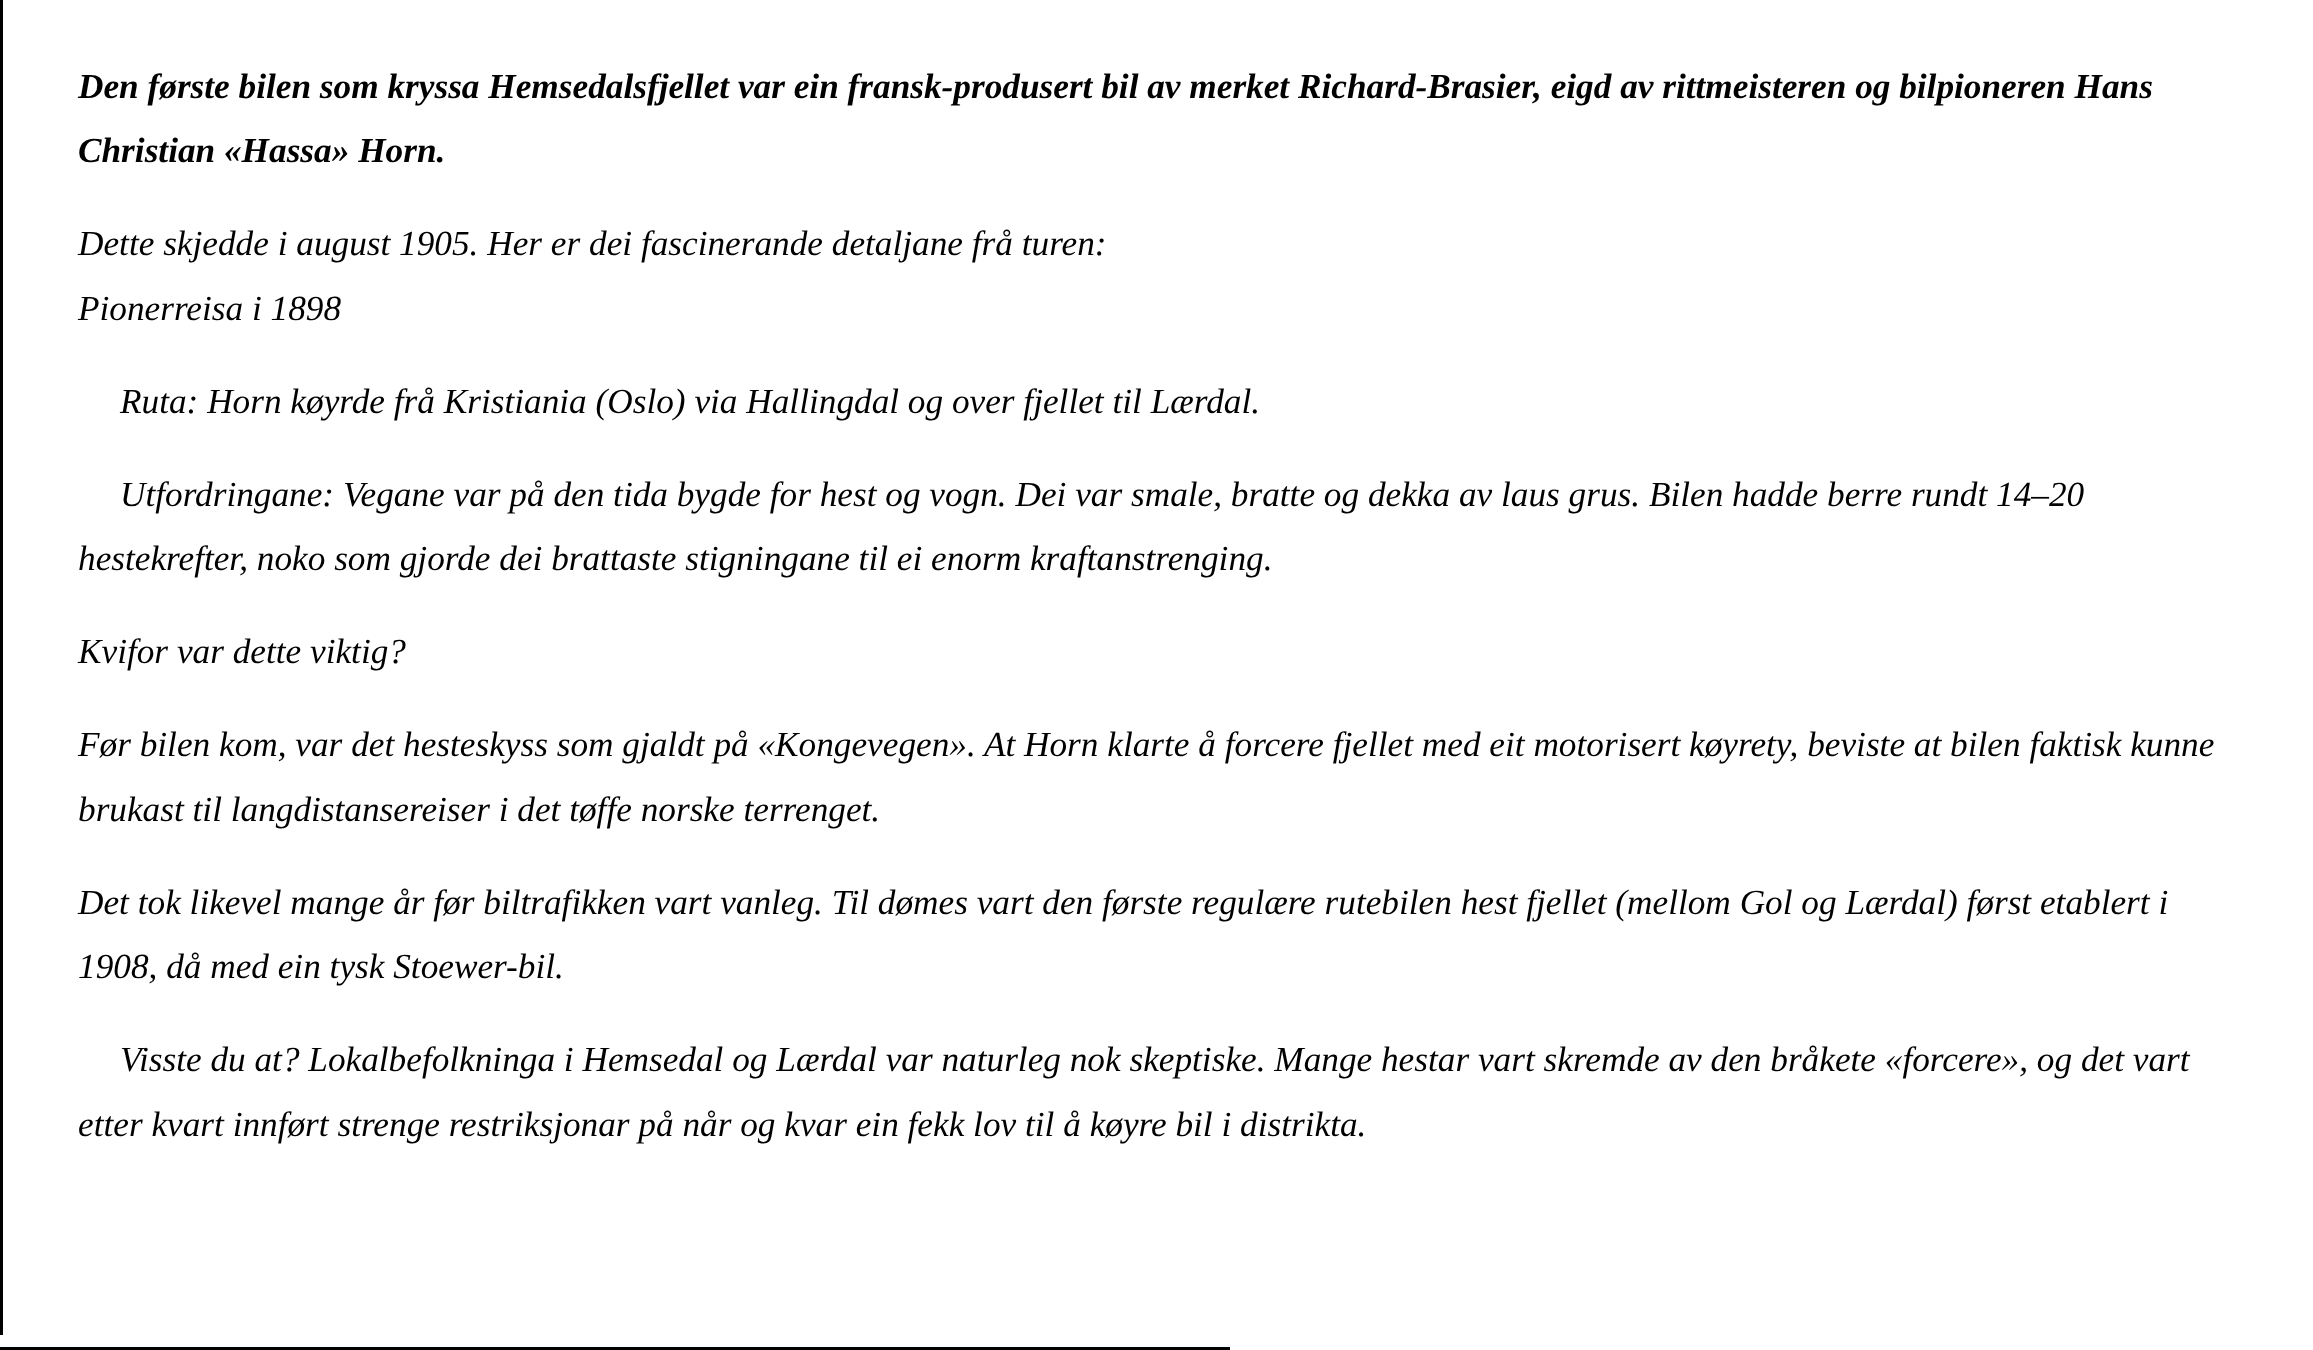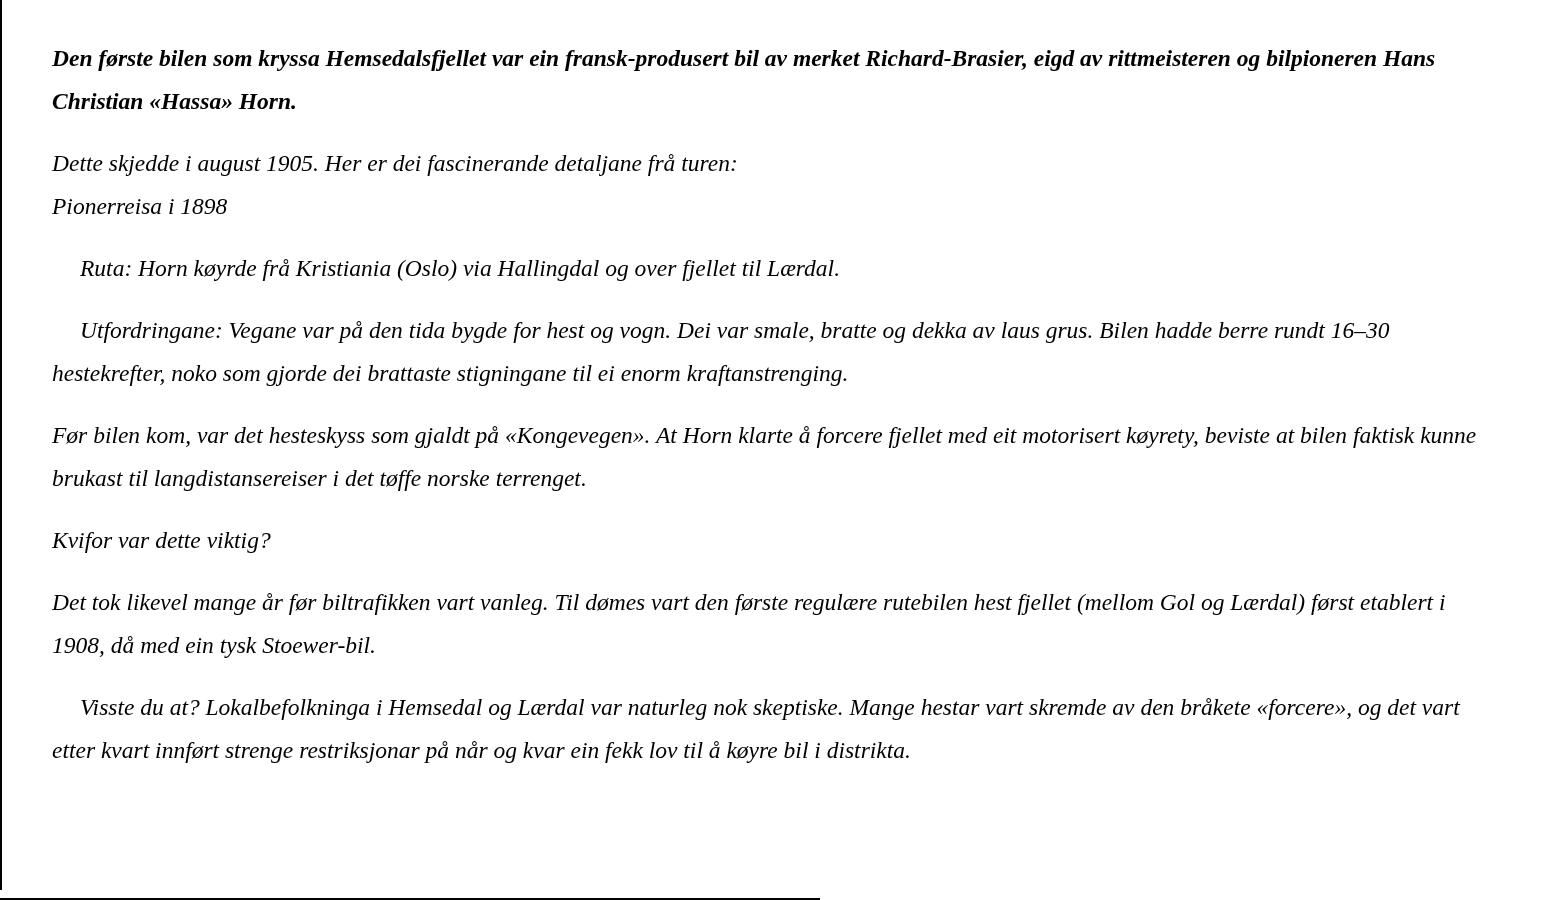--- a/index.html
+++ b/index.html
@@ -58,19 +58,19 @@
 
 <div class="page">
   <div class="page-left-border"></div>
   <div class="page-bottom-border"></div>
 
   <div class="doc">
     <p class="bold">Den første bilen som kryssa Hemsedalsfjellet var ein fransk-produsert bil av merket Richard-Brasier, eigd av rittmeisteren og bilpioneren Hans Christian «Hassa» Horn.</p>
     <p>Dette skjedde i august 1905. Her er dei fascinerande detaljane frå turen:
 Pionerreisa i 1898</p>
     <p class="indent">Ruta: Horn køyrde frå Kristiania (Oslo) via Hallingdal og over fjellet til Lærdal.</p>
-    <p class="indent">Utfordringane: Vegane var på den tida bygde for hest og vogn. Dei var smale, bratte og dekka av laus grus. Bilen hadde berre rundt 16–30 hestekrefter, noko som gjorde dei brattaste stigningane til ei enorm kraftanstrenging.</p>
+    <p class="indent">Utfordringane: Vegane var på den tida bygde for hest og vogn. Dei var smale, bratte og dekka av laus grus. Bilen hadde berre rundt 14–20 hestekrefter, noko som gjorde dei brattaste stigningane til ei enorm kraftanstrenging.</p>
+    <p>Kvifor var dette viktig?</p>
     <p>Før bilen kom, var det hesteskyss som gjaldt på «Kongevegen». At Horn klarte å forcere fjellet med eit motorisert køyrety, beviste at bilen faktisk kunne brukast til langdistansereiser i det tøffe norske terrenget.</p>
-    <p>Kvifor var dette viktig?</p>
     <p>Det tok likevel mange år før biltrafikken vart vanleg. Til dømes vart den første regulære rutebilen hest fjellet (mellom Gol og Lærdal) først etablert i 1908, då med ein tysk Stoewer-bil.</p>
     <p class="indent">Visste du at? Lokalbefolkninga i Hemsedal og Lærdal var naturleg nok skeptiske. Mange hestar vart skremde av den bråkete «forcere», og det vart etter kvart innført strenge restriksjonar på når og kvar ein fekk lov til å køyre bil i distrikta.</p>
   </div>
 </div>
 
 </body></html>

